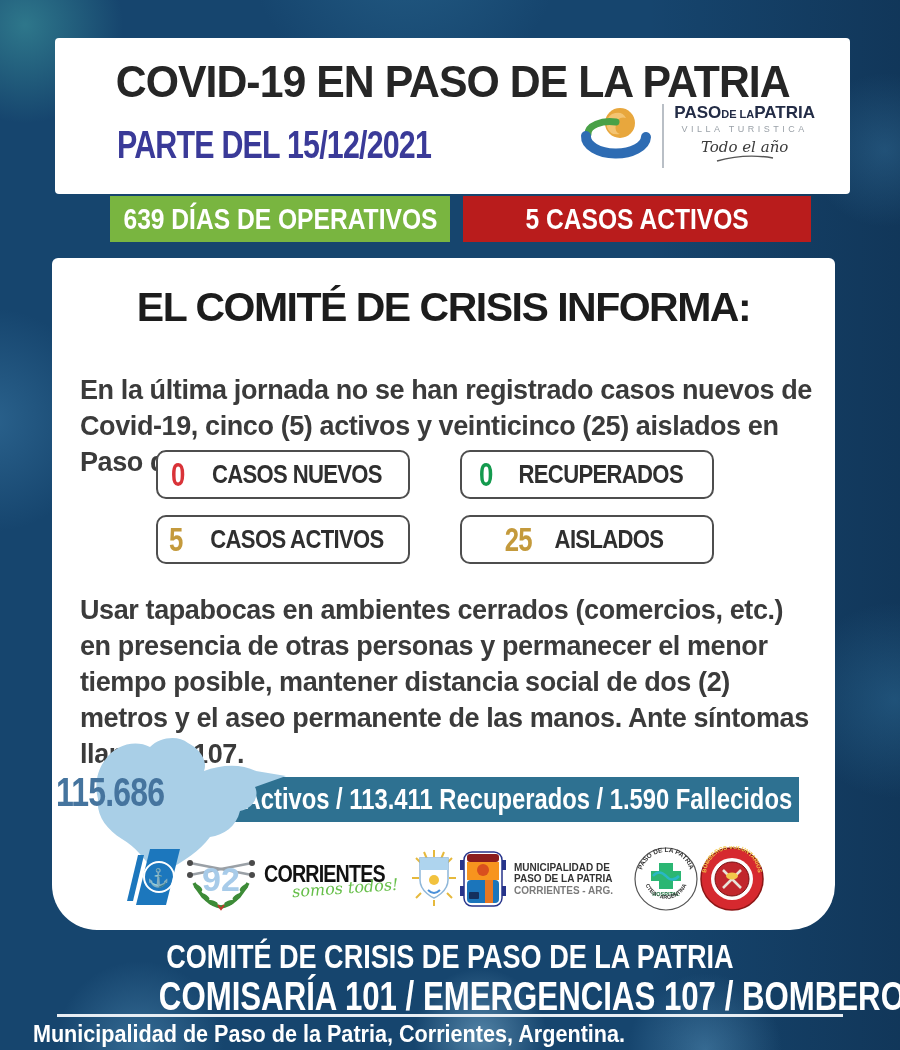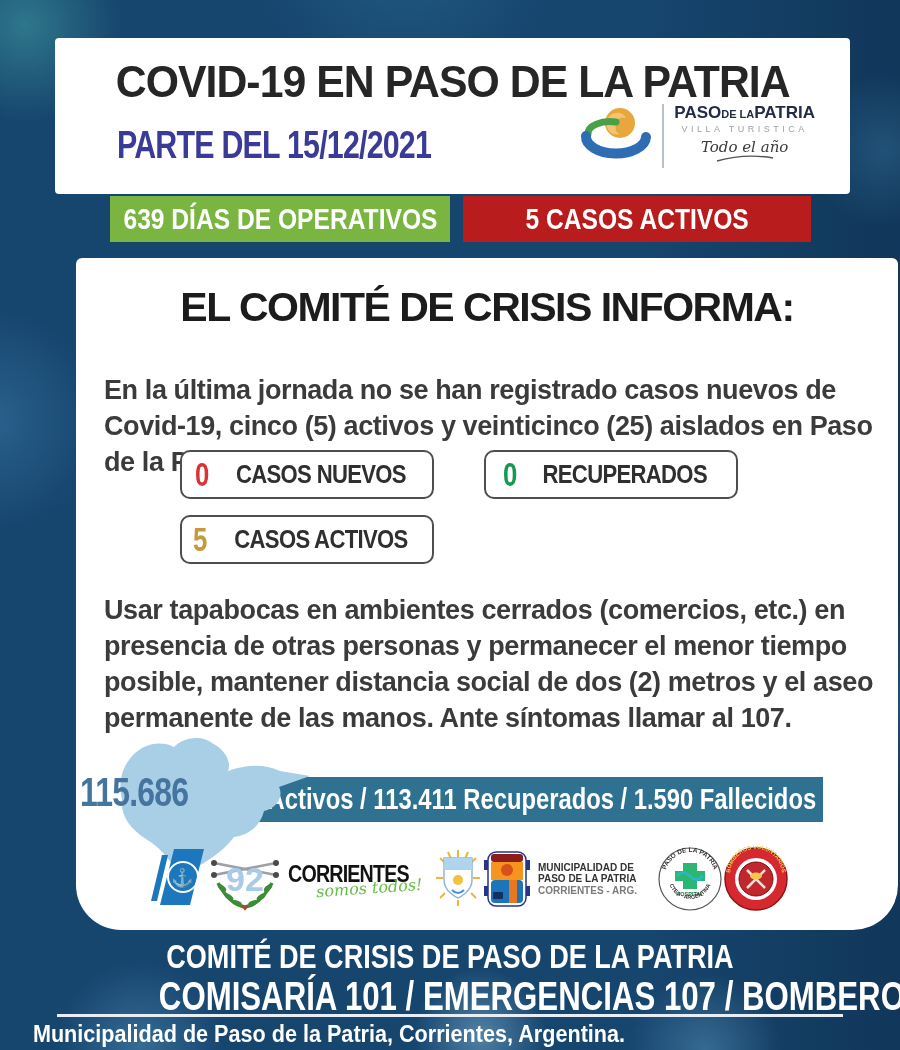--- a/index.html
+++ b/index.html
@@ -34,22 +34,22 @@
   .brand-sub{font-size:9px;letter-spacing:3.5px;color:#9aa1a8;margin-top:2px;}
   .brand-tag{font-family:"DejaVu Serif",serif;font-style:italic;font-size:15px;color:#3b3b3b;margin-top:4px;}
 
   
   .badge{position:absolute;top:196px;height:46px;display:flex;align-items:center;justify-content:center;
     color:#fff;font-weight:bold;font-size:30px;}
   .badge.green{left:95px;width:340px;background:#79b540;margin-left:15px;}
   .badge.red{left:463px;width:348px;background:#b91c1c;}
 
   
-  .main-card{position:absolute;left:76px;top:258px;width:783px;height:672px;background:#fff;
-    border-radius:6px 6px 45px 45px;padding-left:39px;}
+  .main-card{position:absolute;left:52px;top:258px;width:783px;height:672px;background:#fff;
+    border-radius:6px 6px 45px 45px;}
   .report-heading{position:absolute;top:26px;left:0;width:100%;text-align:center;
     font-size:41px;font-weight:bold;color:#1c1c1c;letter-spacing:-1.5px;}
   .para{position:absolute;left:28px;right:22px;font-size:27px;font-weight:bold;color:#3b3b3b;
     line-height:1.33;letter-spacing:-0.4px;}
   .para.intro{top:88px;}
   .para.advice{top:308px;}
   .stats-grid{position:absolute;left:104px;top:192px;display:grid;
     grid-template-columns:254px 254px;gap:16px 50px;}
   .stat-box{height:45px;border:2px solid #4e4e4e;border-radius:10px;background:#fff;
     display:flex;align-items:center;justify-content:center;gap:10px;}
@@ -137,20 +137,24 @@
         <span class="stat-value v-red">0</span>
         <span class="stat-label">CASOS NUEVOS</span>
       </div>
       <div class="stat-box">
         <span class="stat-value v-green">0</span>
         <span class="stat-label">RECUPERADOS</span>
       </div>
       <div class="stat-box">
         <span class="stat-value v-gold">5</span>
         <span class="stat-label">CASOS ACTIVOS</span>
+      </div>
+      <div class="stat-box">
+        <span class="stat-value v-gold">25</span>
+        <span class="stat-label">AISLADOS</span>
       </div>
     </div>
 
     <p class="para advice">Usar tapabocas en ambientes cerrados (comercios, etc.) en presencia de otras personas y permanecer el menor tiempo posible, mantener distancia social de dos (2) metros y el aseo permanente de las manos. Ante síntomas llamar al 107.</p>
 
     <div class="province-bar">
       <span class="cond">685 Activos / 113.411 Recuperados / 1.590 Fallecidos</span>
     </div>
     <svg class="corrientes-map" width="230" height="140" viewBox="0 0 230 140">
       <path fill="#a9cfe7" d="M45,25 C55,10 75,4 90,12 C100,2 118,0 128,8 C140,14 148,26 144,36

